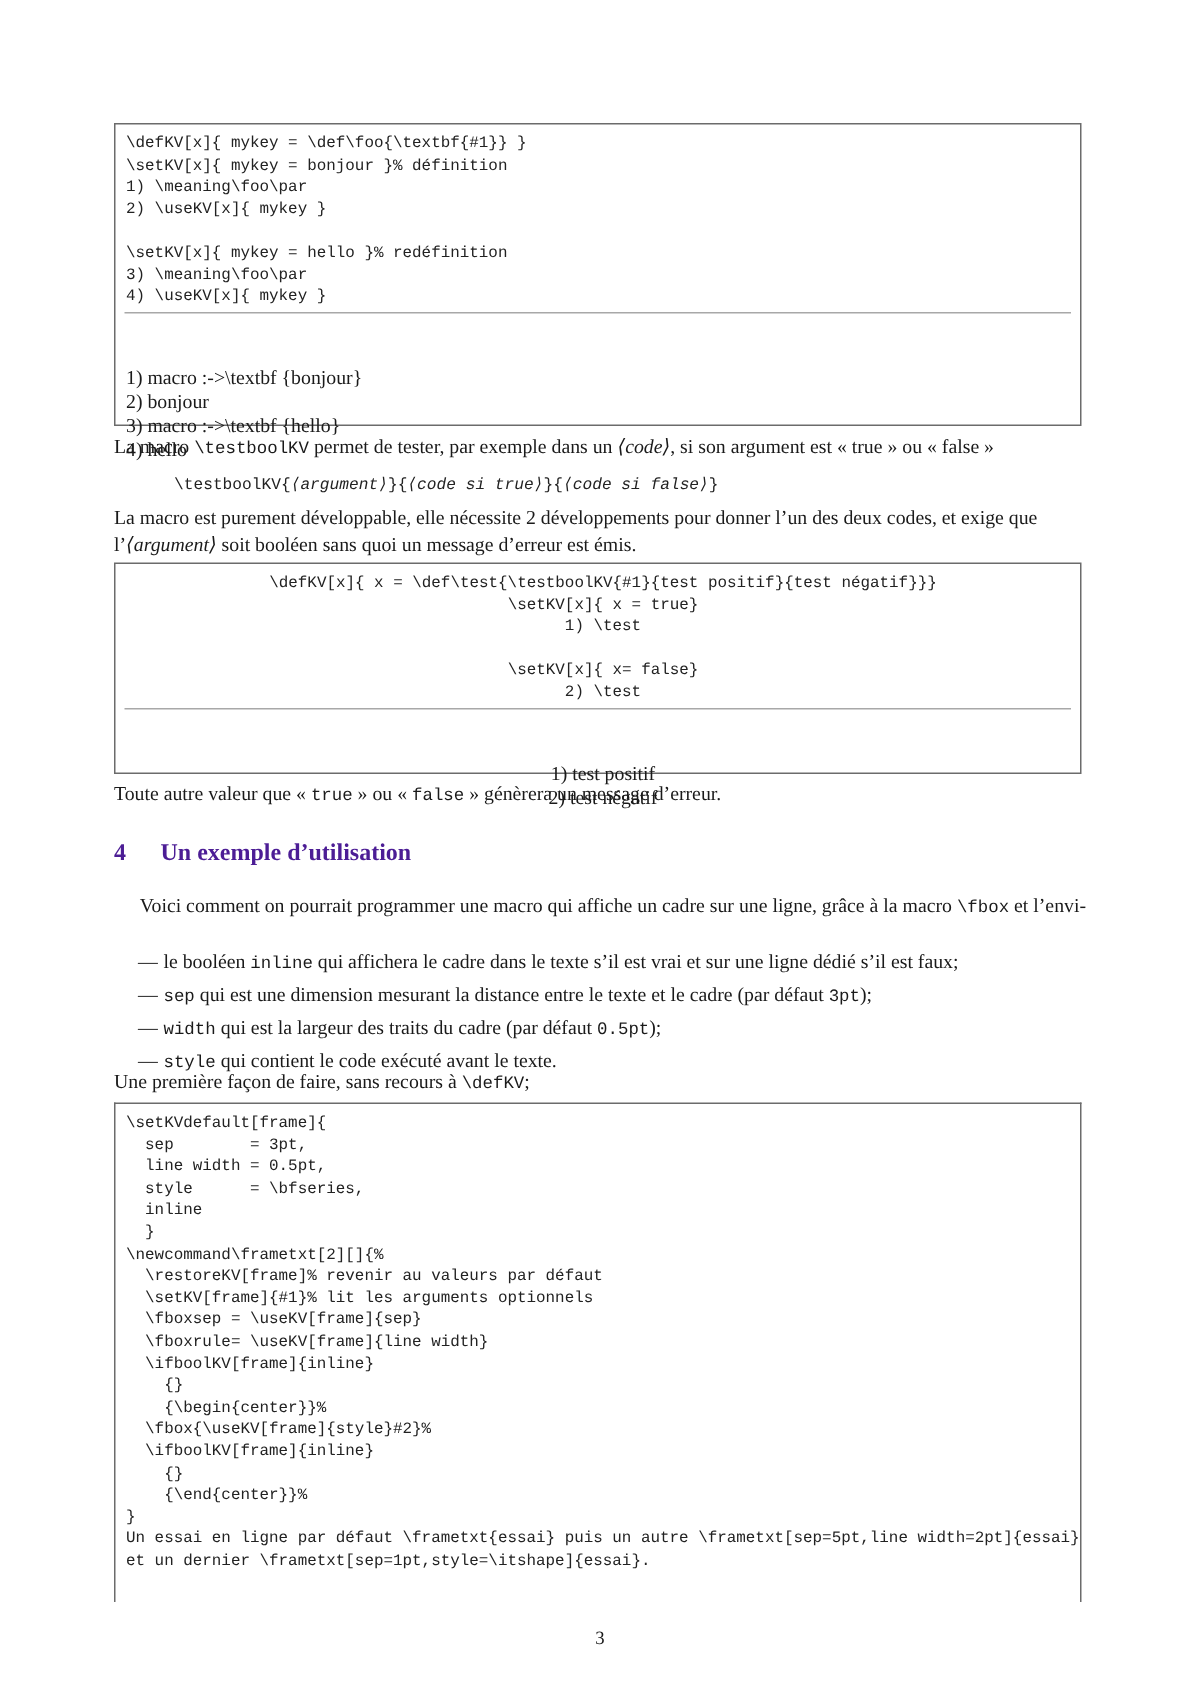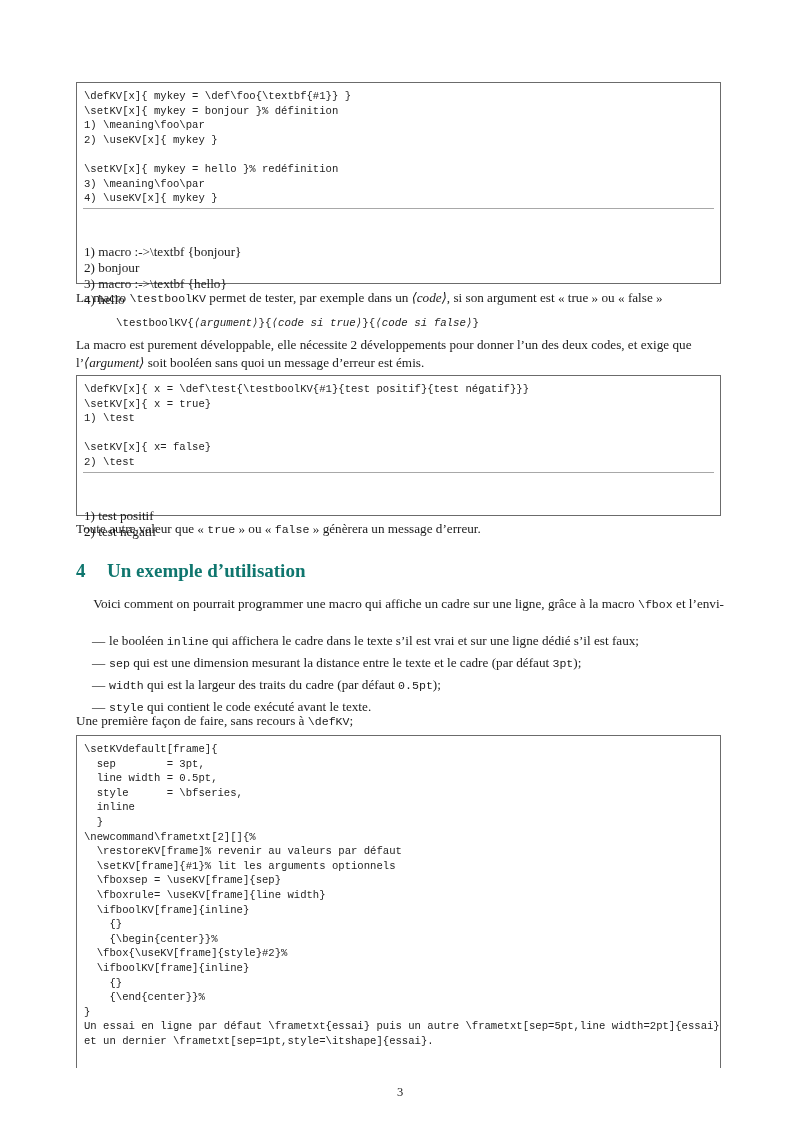--- a/index.html
+++ b/index.html
@@ -31,21 +31,21 @@
   .tt { font-family: "Liberation Mono", "DejaVu Sans Mono", monospace; font-size: 11.6px; }
   .it { font-style: italic; }
   .sig {
     position: absolute; left: 116px;
     font-family: "Liberation Mono", "DejaVu Sans Mono", monospace;
     font-size: 10.8px; color: #222; white-space: pre;
   }
   .sig .it { font-style: italic; }
   .heading {
     position: absolute; left: 76px; top: 560px;
-    font-size: 19px; font-weight: bold; color: #0f766e;
+    font-size: 16px; font-weight: bold; color: #4c1d95;
   }
   .heading .num { display: inline-block; width: 31px; }
   .list { position: absolute; left: 92px; width: 632px; font-size: 13.2px; color: #1a1a1a; }
   .list .li { position: relative; padding-left: 17px; height: 22px; line-height: 18px; }
   .list .dash { position: absolute; left: 0; top: 0; }
   .pagenum { position: absolute; left: 0; width: 800px; top: 1085px; text-align: center; font-size: 12.5px; }
   .latex-a { font-size: 0.72em; vertical-align: 0.32em; margin-left: -0.33em; margin-right: -0.12em; }
   .latex-e { vertical-align: -0.2em; margin-left: -0.14em; margin-right: -0.1em; }
 </style>
 </head>
@@ -68,21 +68,21 @@
     <span>La macro </span><span class="tt">\testboolKV</span><span> permet de tester, par exemple dans un </span><span class="it">⟨code⟩</span><span>, si son argument est « true » ou « false »</span>
   </div>
 
   <div class="sig" style="top:316px;"><span>\testboolKV{</span><span class="it">⟨argument⟩</span><span>}{</span><span class="it">⟨code si true⟩</span><span>}{</span><span class="it">⟨code si false⟩</span><span>}</span></div>
 
   <div class="para" style="top:336px; text-align: justify;">
     <div style="white-space:nowrap;">La macro est purement développable, elle nécessite 2 développements pour donner l’un des deux codes, et exige que</div>
     <div><span>l’</span><span class="it">⟨argument⟩</span><span> soit booléen sans quoi un message d’erreur est émis.</span></div>
   </div>
 
-  <div class="codebox" style="top:375px; height:141px;">
+  <div class="codebox" style="top:375px; height:141px;text-align:center;">
     <div class="code"><div>\defKV[x]{ x = \def\test{\testboolKV{#1}{test positif}{test négatif}}}</div><div>\setKV[x]{ x = true}</div><div>1) \test</div><div> </div><div>\setKV[x]{ x= false}</div><div>2) \test</div></div>
     <div class="sep"></div>
     <div class="result">
       <div>1) test positif</div>
       <div>2) test négatif</div>
     </div>
   </div>
 
   <div class="para" style="top:520px;">
     <span>Toute autre valeur que « </span><span class="tt">true</span><span> » ou « </span><span class="tt">false</span><span> » génèrera un message d’erreur.</span>

